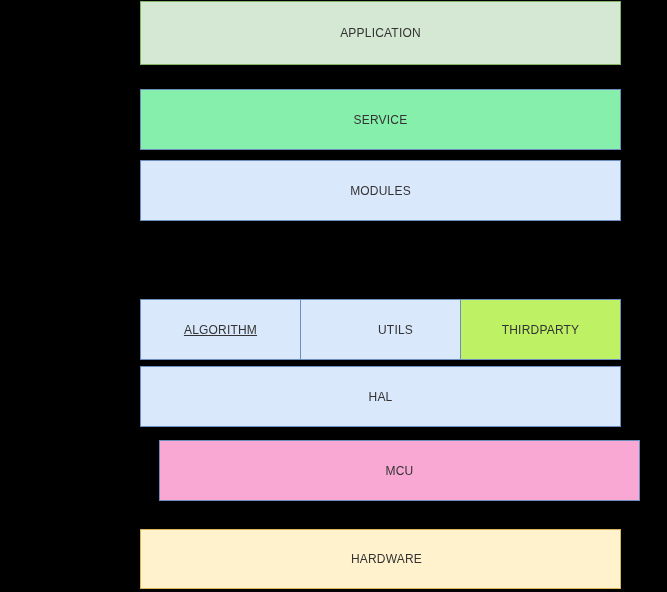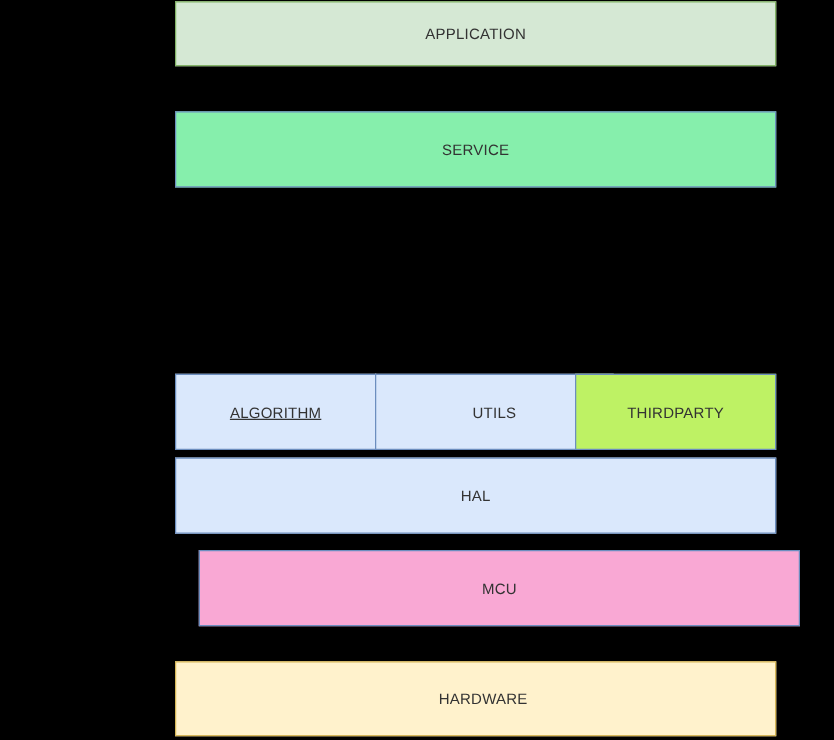--- a/index.html
+++ b/index.html
@@ -23,21 +23,21 @@
     justify-content: center;
   }
   .box-label {
     font-size: 12px;
     letter-spacing: 0.2px;
     white-space: nowrap;
     user-select: none;
   }
   
   .full-row   { left: 140px; width: 481px; }
-  .pos-application { top: 1px;   height: 52px; }
+  .pos-application { top: 1px;   height: 64px; }
   .pos-service     { top: 89px;  height: 61px; }
   .pos-modules     { top: 160px; height: 61px; }
   .pos-drivers     { top: 230px; height: 61px; }
   .pos-midrow      { top: 299px; height: 61px; }
   .pos-hal         { top: 366px; height: 61px; }
   .pos-mcu         { top: 440px; height: 61px; }
   .pos-hardware    { top: 529px; height: 60px; padding-left: 12px; }
   .cell-algorithm  { left: 140px; width: 161px; text-decoration: underline; }
   .cell-utils      { left: 300px; width: 191px; }
   .cell-thirdparty { left: 460px; width: 161px; }
@@ -48,20 +48,23 @@
 <div class="canvas" style="background-color: rgb(0, 0, 0); color: rgb(51, 51, 51);">
 
   <div class="box full-row pos-application" style="background-color: rgb(213, 232, 212); border-color: rgb(130, 179, 102);">
     <span class="box-label">APPLICATION</span>
   </div>
 
   <div class="box full-row pos-service" style="background-color: #86efac; border-color: rgb(108, 142, 191);">
     <span class="box-label">SERVICE</span>
   </div>
 
+  <div class="box full-row pos-modules" style="background-color: rgb(218, 232, 252); border-color: rgb(108, 142, 191);">
+    <span class="box-label">MODULES</span>
+  </div>
 
 
   <div class="box pos-midrow cell-algorithm" style="background-color: rgb(218, 232, 252); border-color: rgb(108, 142, 191);">
     <span class="box-label">ALGORITHM</span>
   </div>
 
   <div class="box pos-midrow cell-utils" style="background-color: rgb(218, 232, 252); border-color: rgb(108, 142, 191);">
     <span class="box-label">UTILS</span>
   </div>
 

